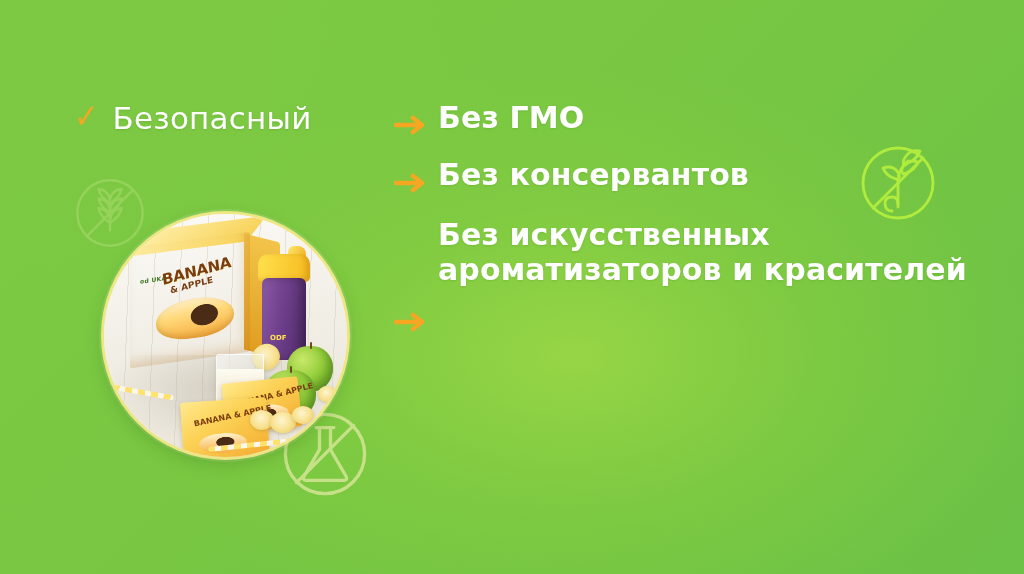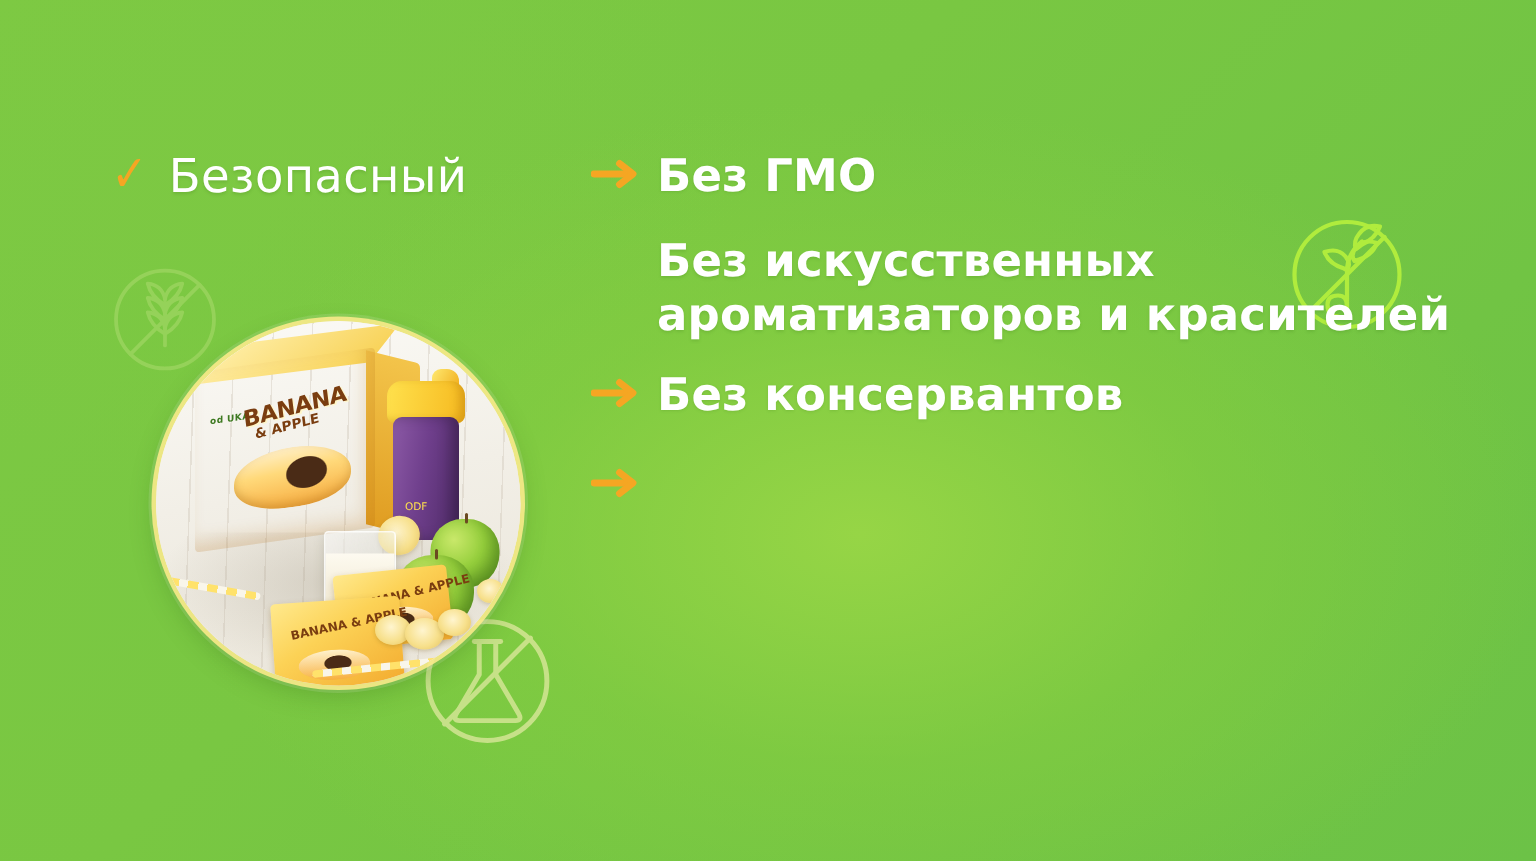--- a/index.html
+++ b/index.html
@@ -214,21 +214,21 @@
     position: absolute;
     left: 158px; top: 64px;
     width: 44px; height: 82px;
     border-radius: 6px 6px 9px 9px;
     background: linear-gradient(100deg, #8c5aa6 0%, #6f3f8c 45%, #4e2a66 100%);
     box-shadow: inset -5px 0 9px rgba(0,0,0,.25);
   }
   .shaker-label {
     position: absolute;
     left: 8px; bottom: 18px;
-    font-size: 7px; font-weight: 400;
+    font-size: 7px; font-weight: 700;
     color: #ffe04d;
   }
   .shaker-lid {
     position: absolute;
     left: 154px; top: 40px;
     width: 52px; height: 28px;
     border-radius: 10px 10px 5px 5px;
     background: linear-gradient(100deg, #ffe14d, #f6b91f);
     box-shadow: inset -4px -2px 6px rgba(170,110,10,.35);
   }
@@ -301,21 +301,21 @@
 
   
   #bullet-list {
     position: absolute;
     left: 394px;
     top: 100px;
     width: 616px;
   }
   .bullet-row {
     display: flex;
-    align-items: flex-start;
+    align-items: flex-end;
     margin-bottom: 14px;
   }
   .arrow-cell {
     width: 44px;
     flex: 0 0 44px;
     padding-top: 6px;
   }
   .arrow-icon {
     display: block;
     color: #f5a623;
@@ -440,40 +440,40 @@
         <svg class="arrow-icon" width="34" height="20" viewBox="0 0 34 20" fill="none" stroke="currentColor" stroke-width="4.6" stroke-linecap="round" stroke-linejoin="round">
           <path d="M2 10 H26"></path>
           <path d="M19 3 L28 10 L19 17"></path>
         </svg>
       </div>
       <div class="bullet-text">
         <span>Без ГМО</span>
       </div>
     </div>
 
-    <div class="bullet-row" id="row-flavour">
-      <div class="arrow-cell"></div>
-      <div class="bullet-text">
-        <span>Без искусственных</span>
-        <span class="l2">ароматизаторов и красителей</span>
-      </div>
-    </div>
-
     <div class="bullet-row" id="row-preserv">
       <div class="arrow-cell">
         <svg class="arrow-icon" width="34" height="20" viewBox="0 0 34 20" fill="none" stroke="currentColor" stroke-width="4.6" stroke-linecap="round" stroke-linejoin="round">
           <path d="M2 10 H26"></path>
           <path d="M19 3 L28 10 L19 17"></path>
         </svg>
       </div>
       <div class="bullet-text">
         <span>Без консервантов</span>
       </div>
     </div>
 
+    <div class="bullet-row" id="row-flavour">
+      <div class="arrow-cell"></div>
+      <div class="bullet-text">
+        <span>Без искусственных</span>
+        <span class="l2">ароматизаторов и красителей</span>
+      </div>
+    </div>
+
     <div class="bullet-row" id="row-certified">
       <div class="arrow-cell">
         <svg class="arrow-icon" width="34" height="20" viewBox="0 0 34 20" fill="none" stroke="currentColor" stroke-width="4.6" stroke-linecap="round" stroke-linejoin="round">
           <path d="M2 10 H26"></path>
           <path d="M19 3 L28 10 L19 17"></path>
         </svg>
       </div>
       <div class="bullet-text">
       </div>
     </div>

